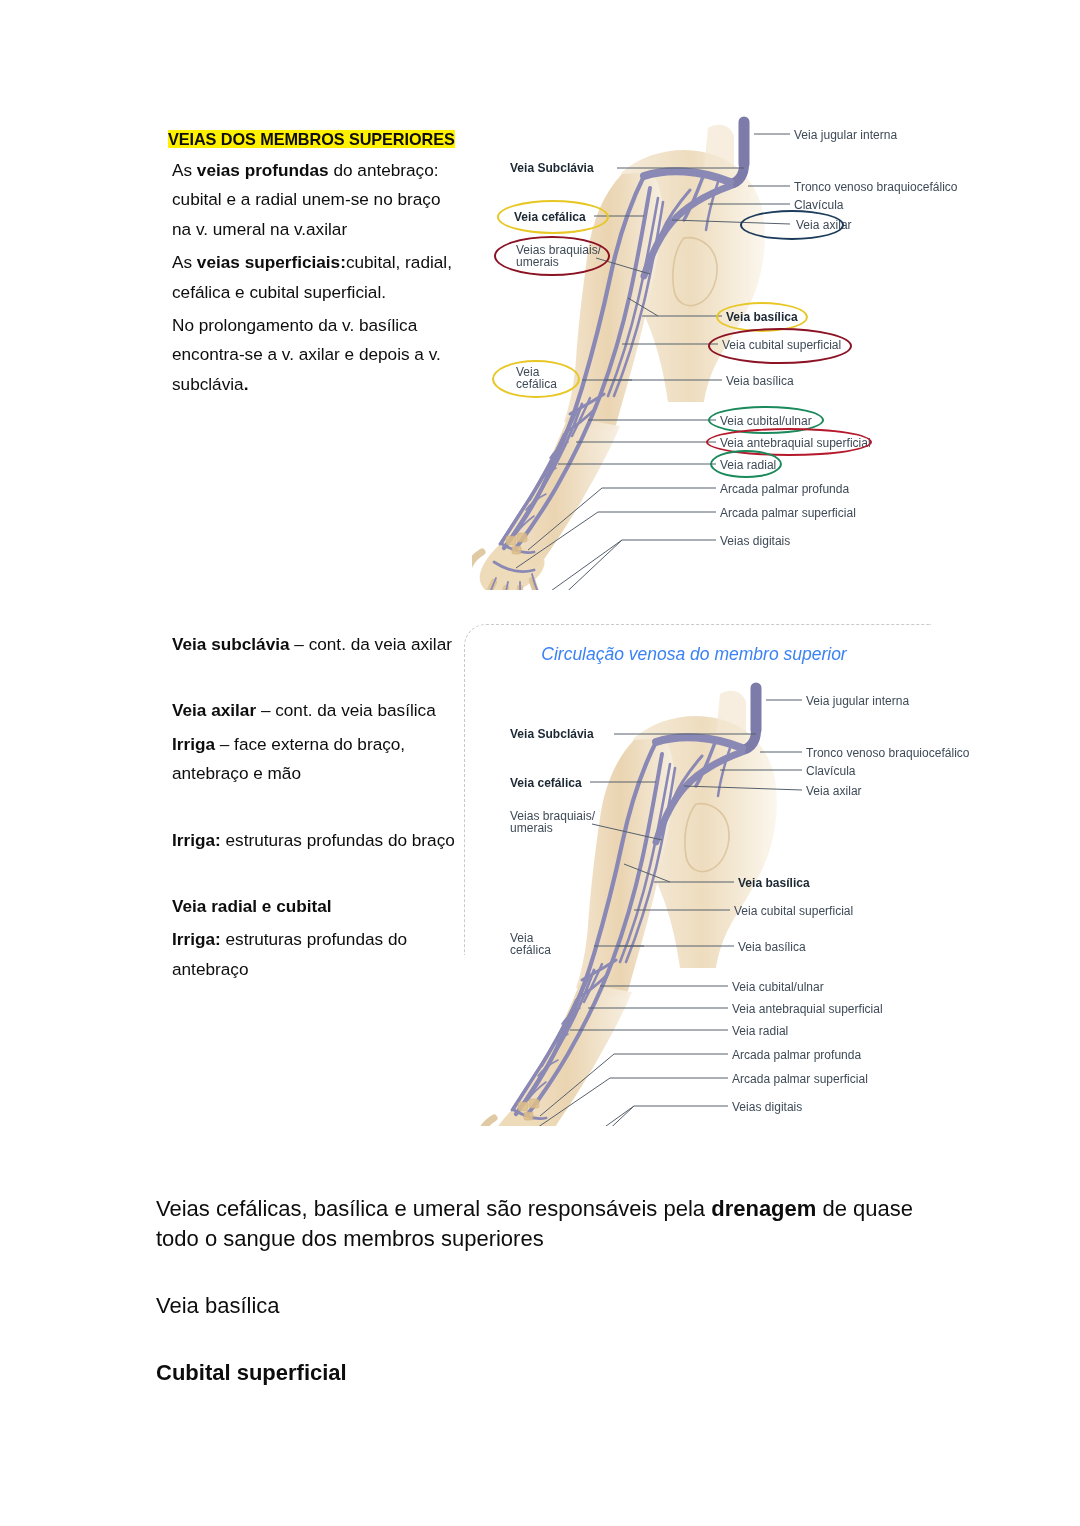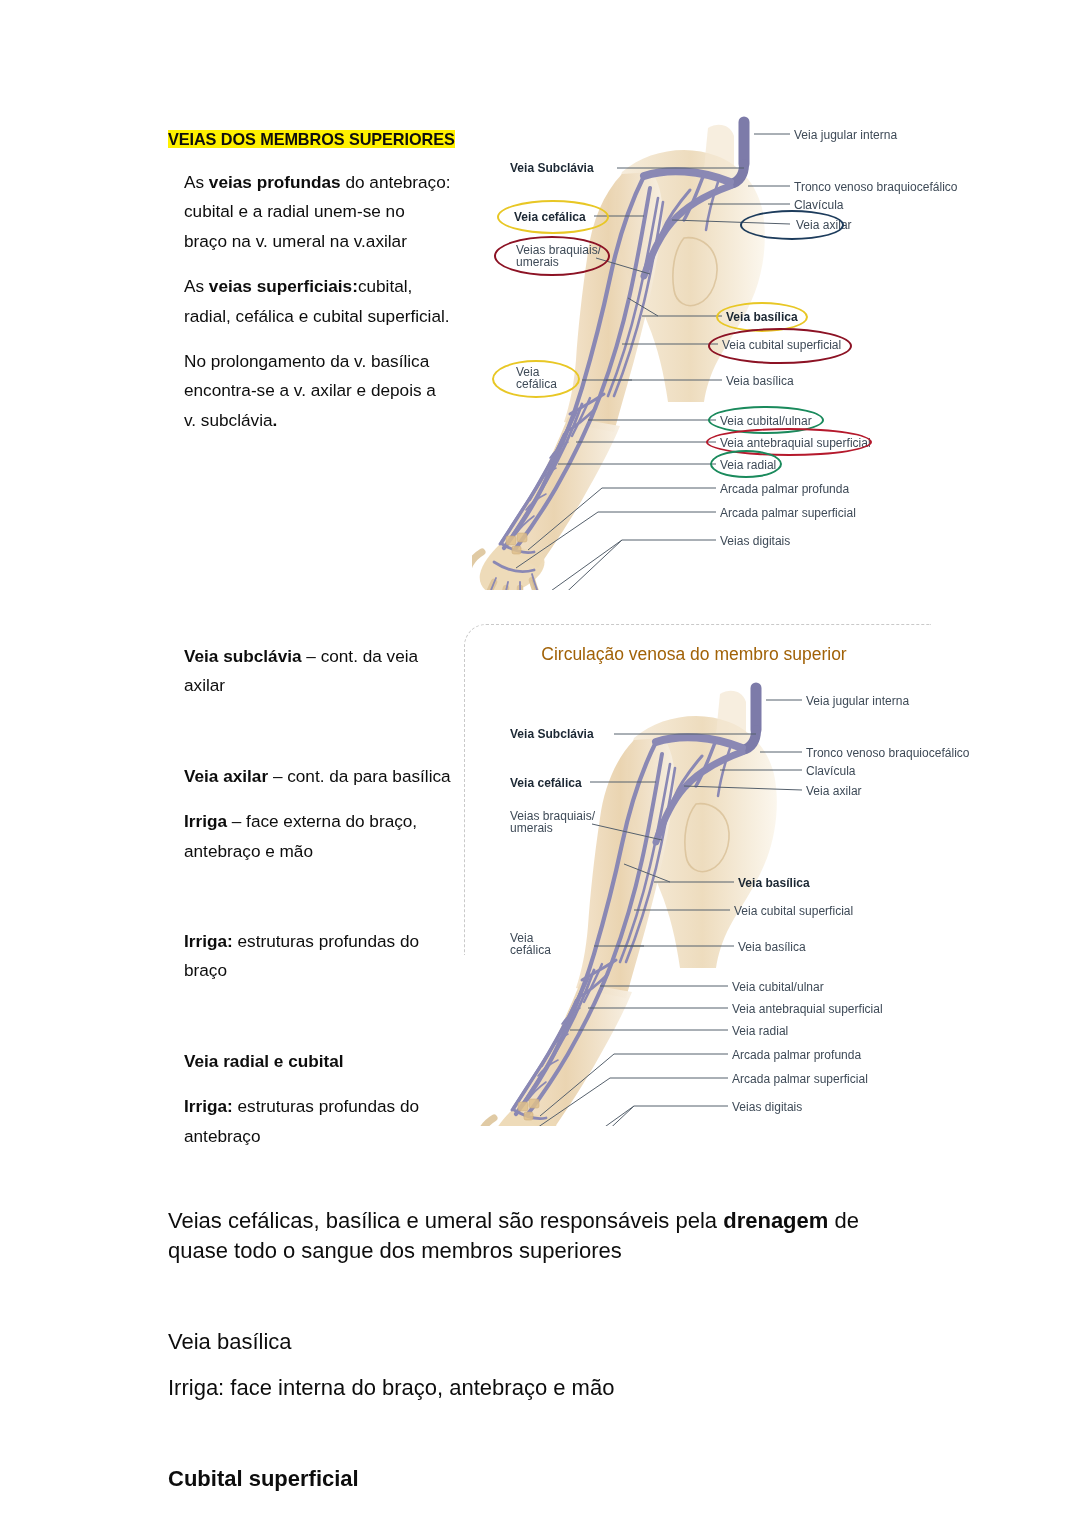--- a/index.html
+++ b/index.html
@@ -36,21 +36,21 @@
 
   .doc-title {
     display: inline;
     font-weight: bold;
     background: #fff100;
     font-size: 16.3px;
     letter-spacing: -0.1px;
   }
   .title-line { line-height: 26px; margin-bottom: 2px; }
 
-  .para { margin: 16px; }
+  .para { margin: 4px; }
   b, strong { font-weight: bold; }
 
   .gap { height: 29px; }
 
   
   .bottom-text {
     position: absolute;
     left: 152px;
     top: 1190px;
     width: 775px;
@@ -76,22 +76,23 @@
     border-top-left-radius: 22px;
     pointer-events: none;
   }
 
   .fig-title {
     position: absolute;
     left: 0; right: 8px;
     top: 28px;
     text-align: center;
     font-size: 17.5px;
-    color: #a16207;
+    color: #3b82f6;
     font-family: "Liberation Sans", sans-serif;
+    font-style: italic;
   }
 
   .art { position: absolute; inset: 0; }
 
   
   .lbl {
     position: absolute;
     font-size: 12px;
     color: #3e4a57;
     white-space: nowrap;
@@ -125,34 +126,33 @@
       <span class="doc-title">VEIAS DOS MEMBROS SUPERIORES</span>
     </div>
     <p class="para"><span>As </span><b>veias profundas</b><span> do antebraço: cubital e a radial unem-se no braço na v. umeral na v.axilar</span></p>
     <p class="para"><span>As </span><b>veias superficiais:</b><span>cubital, radial, cefálica e cubital superficial.</span></p>
     <p class="para"><span>No prolongamento da v. basílica encontra-se a v. axilar e depois a v. subclávia</span><b>.</b></p>
   </div>
 
   <div class="text-col block-2">
     <p class="para"><b>Veia subclávia</b><span> – cont. da veia axilar</span></p>
     <div class="gap"></div>
-    <p class="para"><b>Veia axilar</b><span> – cont. da para basílica</span></p>
+    <p class="para"><b>Veia axilar</b><span> – cont. da veia basílica</span></p>
     <p class="para"><b>Irriga</b><span> – face externa do braço, antebraço e mão</span></p>
     <div class="gap"></div>
     <p class="para"><b>Irriga:</b><span> estruturas profundas do braço</span></p>
     <div class="gap"></div>
     <p class="para"><b>Veia radial e cubital</b></p>
     <p class="para"><b>Irriga:</b><span> estruturas profundas do antebraço</span></p>
   </div>
 
   <div class="bottom-text">
     <p class="para"><span>Veias cefálicas, basílica e umeral são responsáveis pela </span><b>drenagem</b><span> de quase todo o sangue dos membros superiores</span></p>
     <div class="gap"></div>
     <p class="para">Veia basílica</p>
-    <p class="para">Irriga: face interna do braço, antebraço e mão</p>
     <div class="gap"></div>
     <p class="para"><b>Cubital superficial</b></p>
   </div>
 
   <div class="figure fig1">
 
     <svg class="art" viewBox="0 0 462 478">
       <defs>
         <linearGradient id="skin1" x1="0" y1="0" x2="1" y2="0">
           <stop offset="0%" stop-color="#f3e3cb"></stop>

